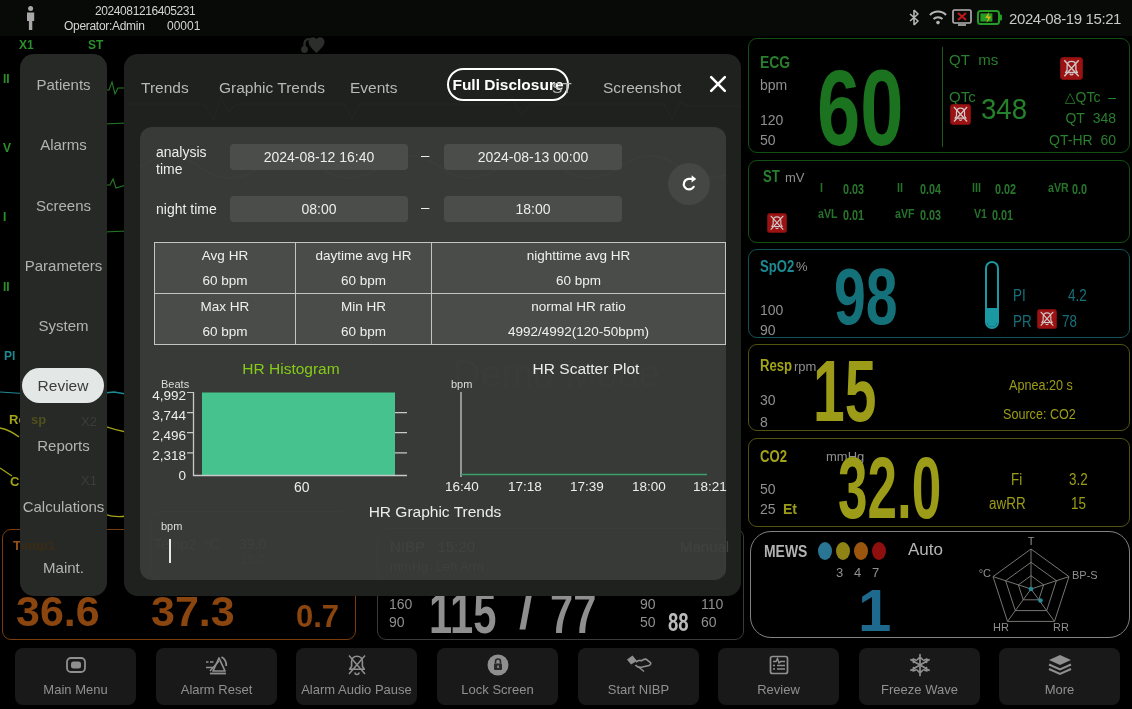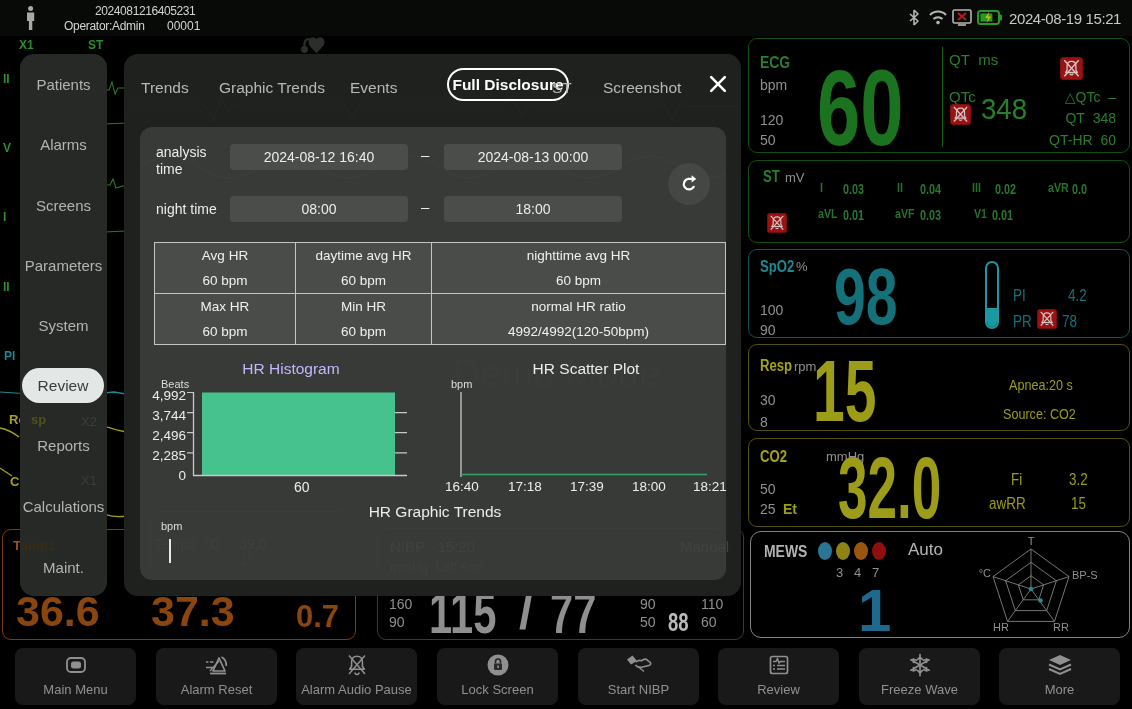--- a/index.html
+++ b/index.html
@@ -183,21 +183,21 @@
   <div class="abs b" style="left:89px;top:17px;font-size:87px;line-height:63px;color:#9c9c18;transform:scaleX(0.61);transform-origin:left top;">32.0</div>
   <div class="abs" style="left:11px;top:42px;font-size:14px;color:#8f8f8f;">50</div>
   <div class="abs" style="left:11px;top:62px;font-size:14px;color:#8f8f8f;">25</div>
   <div class="abs b" style="left:34px;top:62px;font-size:14px;color:#9c9c1b;">Et</div>
   <div class="abs side" style="left:262px;top:32px;font-size:16px;color:#9c9c18;">Fi</div>
   <div class="abs side" style="left:320px;top:32px;font-size:16px;color:#9c9c18;">3.2</div>
   <div class="abs side" style="left:240px;top:56px;font-size:16px;color:#9c9c18;">awRR</div>
   <div class="abs side" style="left:322px;top:56px;font-size:16px;color:#9c9c18;">15</div>
 </div>
 
-<div class="pan" style="left:750px;top:531px;width:380px;height:107px;border:1px solid #828282;border-radius:11px;">
+<div class="pan" style="left:750px;top:531px;width:380px;height:107px;border:1px solid #828282;border-radius:21px;">
   <div class="abs b cond" style="left:13px;top:10px;font-size:17px;color:#b3b3b3;">MEWS</div>
   <div class="abs" style="left:67px;top:10px;width:14px;height:18px;border-radius:50%;background:#2a7593;"></div>
   <div class="abs" style="left:85px;top:10px;width:14px;height:18px;border-radius:50%;background:#8f8315;"></div>
   <div class="abs" style="left:103px;top:10px;width:14px;height:18px;border-radius:50%;background:#9a560e;"></div>
   <div class="abs" style="left:121px;top:10px;width:14px;height:18px;border-radius:50%;background:#8f0e0e;"></div>
   <div class="abs" style="left:85px;top:33px;font-size:13px;color:#909090;">3</div>
   <div class="abs" style="left:103px;top:33px;font-size:13px;color:#909090;">4</div>
   <div class="abs" style="left:121px;top:33px;font-size:13px;color:#909090;">7</div>
   <div class="abs" style="left:157px;top:8px;font-size:17px;color:#b5b5b5;">Auto</div>
   <div class="abs b" style="left:107px;top:57px;font-size:60px;line-height:44px;color:#1d6a8e;">1</div>
@@ -406,26 +406,26 @@
                 </td>
           <td class="tc">
                   <div>normal HR ratio</div>
                   <div class="tv">4992/4992(120-50bpm)</div>
                 </td>
         </tr>
       </tbody>
           </table>
     </div>
 
-    <div class="abs" style="left:1px;top:233px;width:300px;text-align:center;font-size:15.5px;color:#c4b5fd;">HR Histogram</div>
+    <div class="abs" style="left:1px;top:233px;width:300px;text-align:center;font-size:15.5px;color:#84cc16;">HR Histogram</div>
     <div class="abs" style="left:21px;top:251px;font-size:11px;color:#dcdcdc;">Beats</div>
     <div class="abs ylab" style="top:261px;">4,992</div>
     <div class="abs ylab" style="top:281px;">3,744</div>
     <div class="abs ylab" style="top:301px;">2,496</div>
-    <div class="abs ylab" style="top:321px;">2,285</div>
+    <div class="abs ylab" style="top:321px;">2,318</div>
     <div class="abs ylab" style="top:341px;">0</div>
     <svg class="abs" style="left:47px;top:263px;" width="222" height="88" viewBox="0 0 222 88">
       <rect x="15" y="2.5" width="193" height="83" fill="#45c28e"></rect>
       <path d="M6.5 2 L6.5 85.5 L220 85.5" stroke="#c8c8c8" stroke-width="1.3" fill="none"></path>
       <path d="M0 2.5 h7 M0 22.6 h7 M0 42.7 h7 M0 62.8 h7" stroke="#c8c8c8" stroke-width="1.2"></path>
       <path d="M208 22.6 h12 M208 42.7 h12 M208 62.8 h12" stroke="#c8c8c8" stroke-width="1.2"></path>
     </svg>
     <div class="abs" style="left:154px;top:352px;font-size:14px;color:#ececec;">60</div>
 
     <div class="abs" style="left:316px;top:233px;width:260px;text-align:center;font-size:15.5px;color:#ececec;">HR Scatter Plot</div>

